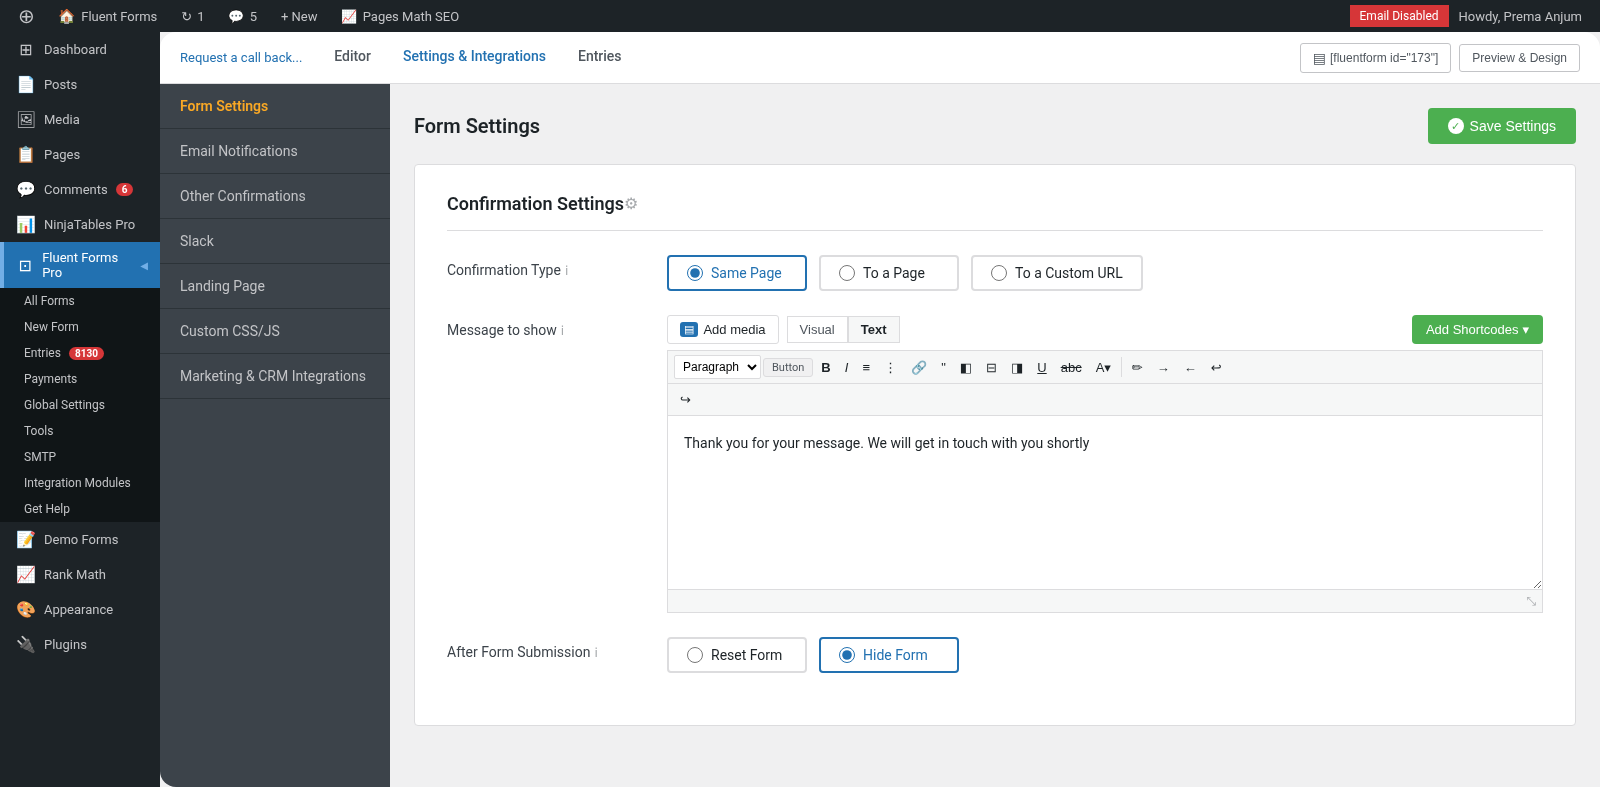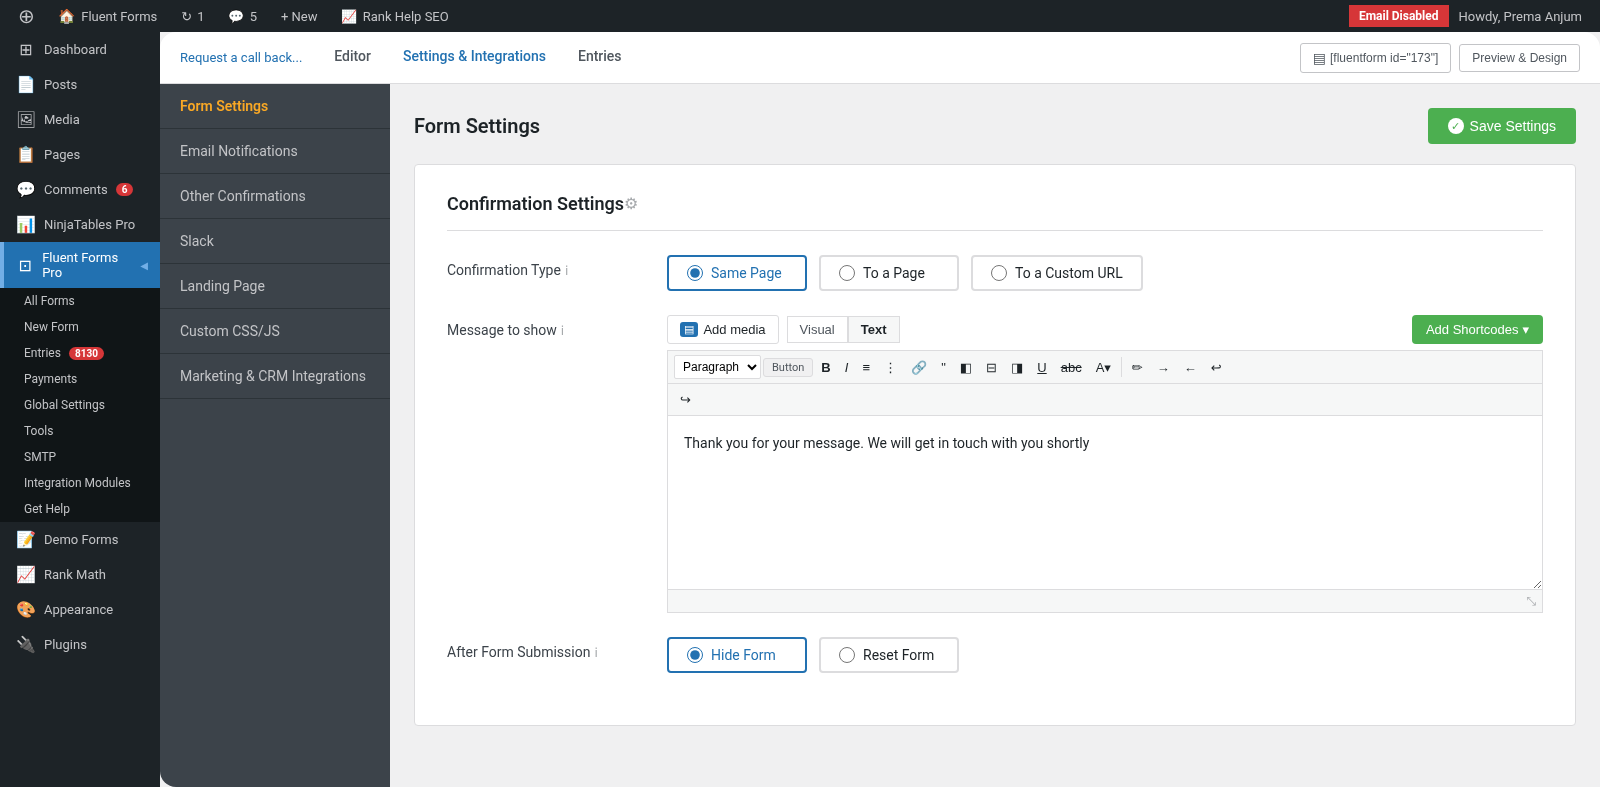--- a/index.html
+++ b/index.html
@@ -12,21 +12,21 @@
       display: flex;
       align-items: center;
       padding: 0 8px;
       position: fixed;
       top: 0; left: 0; right: 0;
       z-index: 9999;
     }
     .adminbar-left { display: flex; align-items: center; gap: 4px; flex: 1; }
     .adminbar-item { color: #c3c4c7; padding: 0 10px; height: 32px; display: flex; align-items: center; gap: 5px; font-size: 13px; cursor: pointer; }
     .adminbar-right { display: flex; align-items: center; gap: 0; }
-    .email-disabled-badge { background: #d63638; color: #fff; padding: 4px 10px; font-size: 12px; font-weight: 700; }
+    .email-disabled-badge { background: #d63638; color: #fff; padding: 4px 10px; font-size: 12px; font-weight: 400; }
     .howdy { color: #c3c4c7; padding: 0 10px; font-size: 13px; }
 
     
     .layout { display: flex; margin-top: 32px; min-height: calc(100vh - 32px); }
 
     
     #adminmenuwrap {
       width: 160px;
       background: #1d2327;
       min-height: calc(100vh - 32px);
@@ -234,21 +234,21 @@
     </div>
     <div class="adminbar-item">
       <span>💬</span>
       <span>5</span>
     </div>
     <div class="adminbar-item">
       <span>+ New</span>
     </div>
     <div class="adminbar-item">
       <span>📈</span>
-      <span>Rank Help SEO</span>
+      <span>Pages Math SEO</span>
     </div>
   </div>
   <div class="adminbar-right">
     <div class="email-disabled-badge">
       <span>Email Disabled</span>
     </div>
     <div class="howdy">
       <span>Howdy, Prema Anjum</span>
     </div>
   </div>
@@ -487,28 +487,28 @@
             </div>
           </div>
 
           <div class="form-row">
             <div class="form-label">
               <span>After Form Submission</span>
               <span class="info-icon" title="Info">ℹ</span>
             </div>
             <div class="form-field">
               <div class="hide-reset-options">
+                <label class="radio-option">
+                  <input type="radio" name="after_form" style="">
+                  <span>Reset Form</span>
+                </label>
                 <label class="radio-option selected">
                   <input type="radio" name="after_form" checked="" style="">
                   <span>Hide Form</span>
                 </label>
-                <label class="radio-option">
-                  <input type="radio" name="after_form" style="">
-                  <span>Reset Form</span>
-                </label>
               </div>
             </div>
           </div>
         </div>
       </div>
     </div>
   </div>
 </div>
 
 </body></html>

